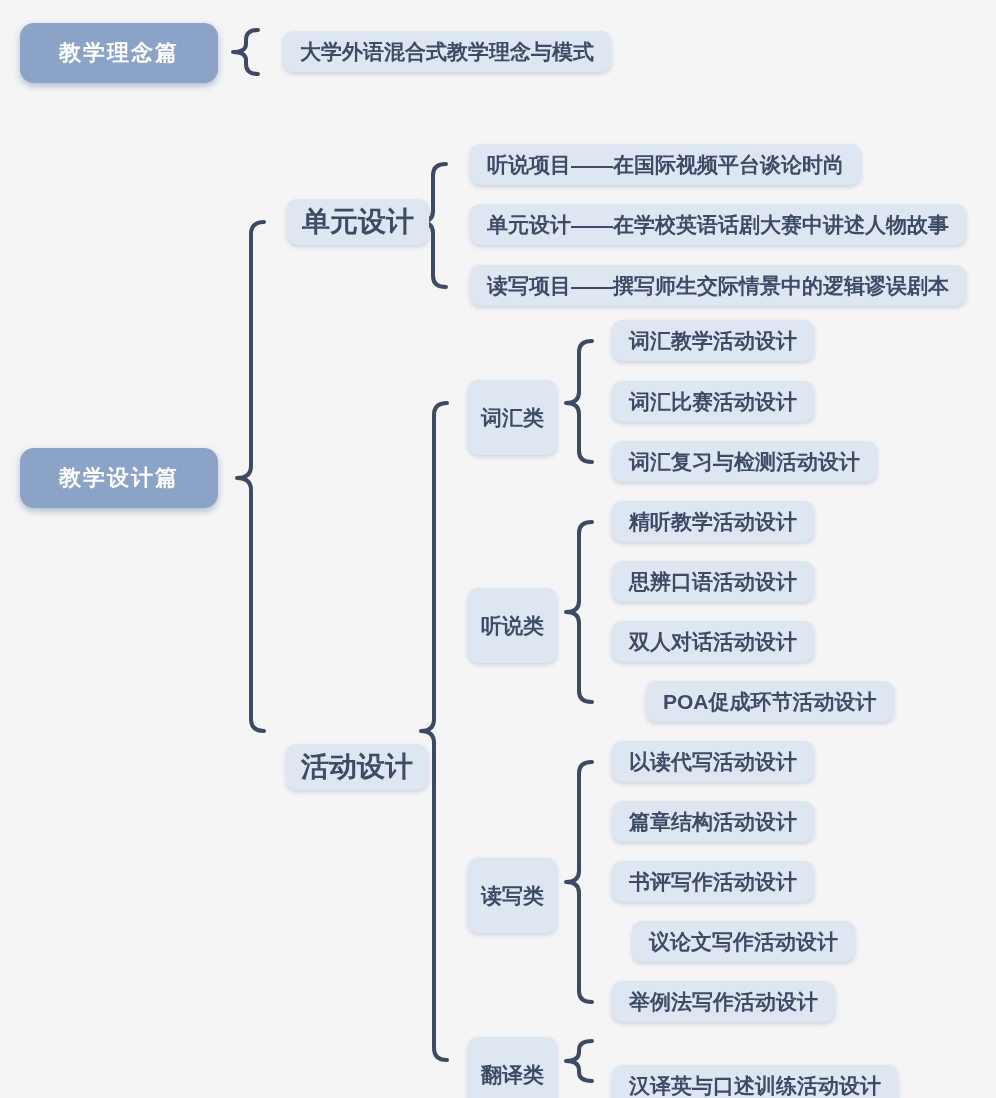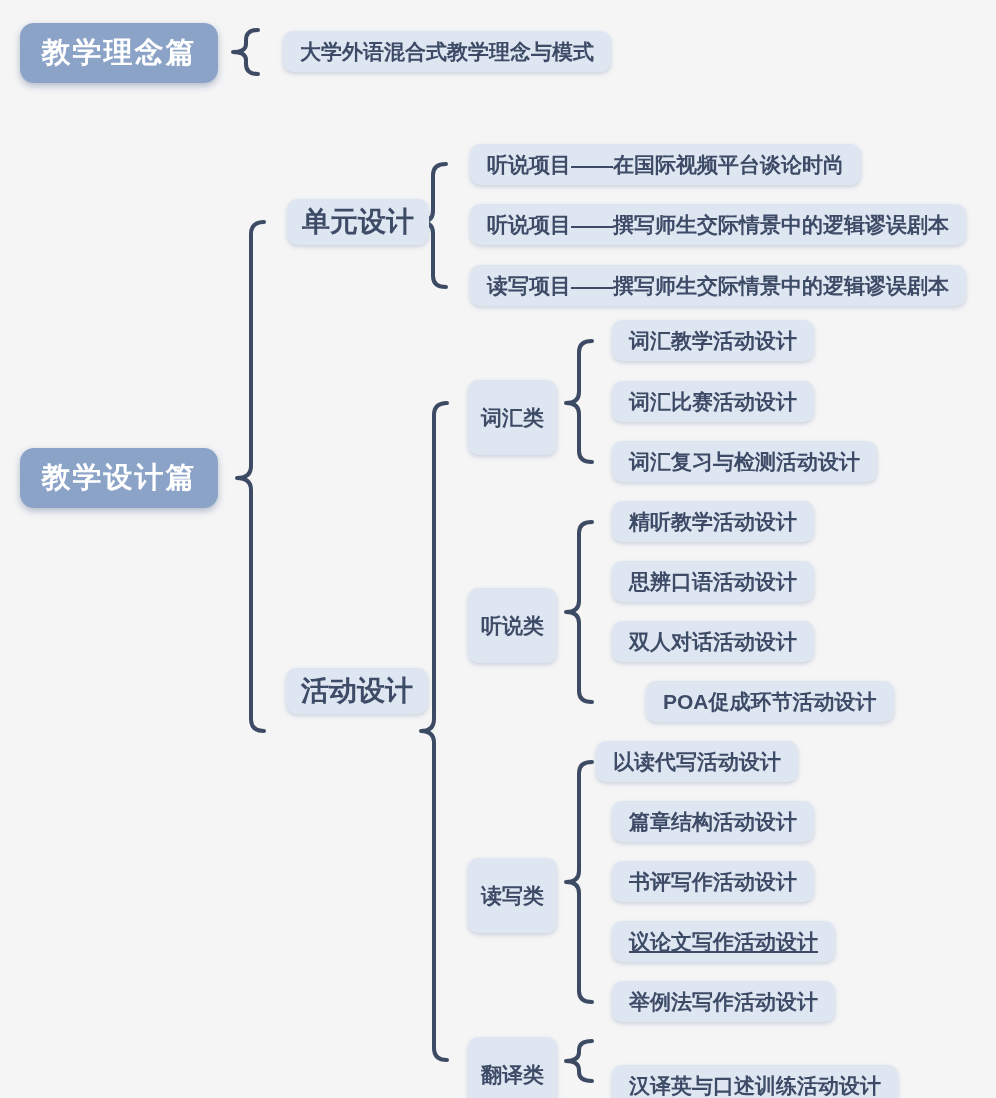--- a/index.html
+++ b/index.html
@@ -35,21 +35,21 @@
     background:var(--node-bg);
     border-radius:10px;
     white-space:nowrap;
     box-shadow:0 2px 4px rgba(140,152,178,.38);
   }
   .root{
     width:198px;height:60px;
     display:flex;align-items:center;justify-content:center;
     background:var(--root-bg);
     color:var(--root-text);
-    font-size:29px;
+    font-size:22px;
     letter-spacing:2px;
     border-radius:14px;
     box-shadow:0 3px 7px rgba(120,138,170,.55);
   }
   .l2{
     font-size:28px;
     line-height:26px;
     padding:10px 15px;
     border-radius:11px;
   }
@@ -80,39 +80,39 @@
     <path d="M 592,1041 Q 579,1041 579,1050 L 579,1052 Q 579,1061 566,1061 Q 579,1061 579,1070 L 579,1072 Q 579,1081 592,1081" stroke="#3c4a64"></path>
   </svg>
 
   <div class="node root" style="left:20px;top:23px;">教学理念篇</div>
   <div class="node leaf" style="left:283px;top:31px;">大学外语混合式教学理念与模式</div>
 
   <div class="node root" style="left:20px;top:448px;text-align:center;">教学设计篇</div>
 
   <div class="node l2" style="left:287px;top:199px;">单元设计</div>
   <div class="node leaf" style="left:470px;top:144px;">听说项目——在国际视频平台谈论时尚</div>
-  <div class="node leaf" style="left:470px;top:204px;">听说项目——撰写师生交际情景中的逻辑谬误剧本</div>
+  <div class="node leaf" style="left:470px;top:204px;">单元设计——在学校英语话剧大赛中讲述人物故事</div>
   <div class="node leaf" style="left:470px;top:265px;">读写项目——撰写师生交际情景中的逻辑谬误剧本</div>
 
-  <div class="node l2" style="left:286px;top:668px;text-align:center;">活动设计</div>
+  <div class="node l2" style="left:286px;top:744px;text-align:center;">活动设计</div>
 
   <div class="node cat" style="left:468px;top:380px;">词汇类</div>
   <div class="node leaf" style="left:612px;top:320px;">词汇教学活动设计</div>
   <div class="node leaf" style="left:612px;top:381px;">词汇比赛活动设计</div>
   <div class="node leaf" style="left:612px;top:441px;">词汇复习与检测活动设计</div>
 
   <div class="node cat" style="left:468px;top:588px;">听说类</div>
   <div class="node leaf" style="left:612px;top:501px;">精听教学活动设计</div>
   <div class="node leaf" style="left:612px;top:561px;">思辨口语活动设计</div>
   <div class="node leaf" style="left:612px;top:621px;">双人对话活动设计</div>
   <div class="node leaf" style="left:646px;top:681px;">POA促成环节活动设计</div>
 
   <div class="node cat" style="left:468px;top:858px;">读写类</div>
-  <div class="node leaf" style="left:596px;top:741px;">以读代写活动设计</div>
+  <div class="node leaf" style="left:612px;top:741px;">以读代写活动设计</div>
   <div class="node leaf" style="left:612px;top:801px;">篇章结构活动设计</div>
   <div class="node leaf" style="left:612px;top:861px;">书评写作活动设计</div>
-  <div class="node leaf" style="left:612px;top:921px;text-decoration:underline;">议论文写作活动设计</div>
+  <div class="node leaf" style="left:632px;top:921px;">议论文写作活动设计</div>
   <div class="node leaf" style="left:612px;top:981px;">举例法写作活动设计</div>
 
   <div class="node cat" style="left:468px;top:1037px;">翻译类</div>
   <div class="node leaf" style="left:612px;top:1040px;margin-top:25px;">汉译英与口述训练活动设计</div>
 
 </div>
 
 </body></html>

